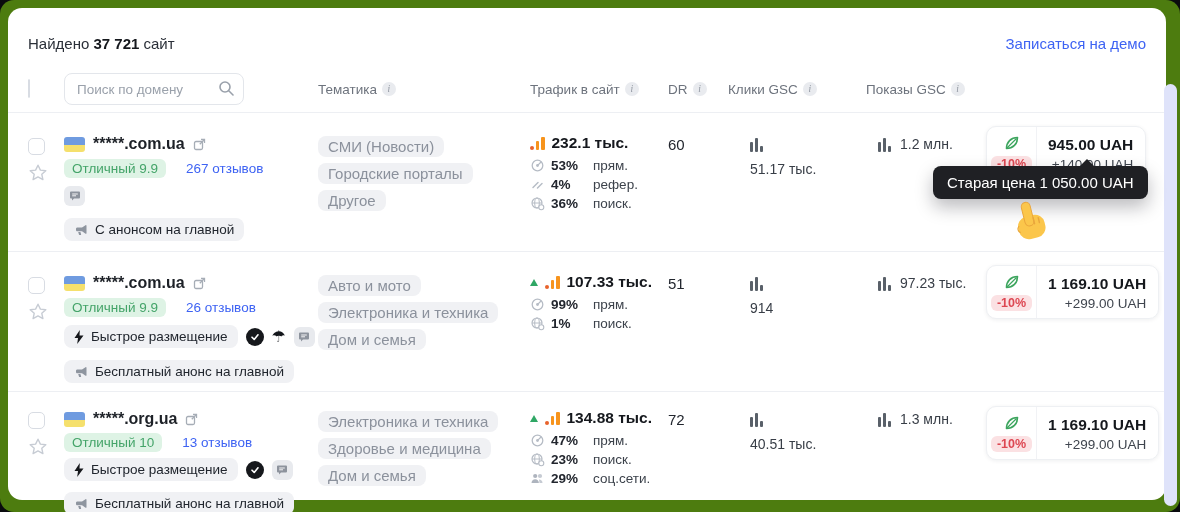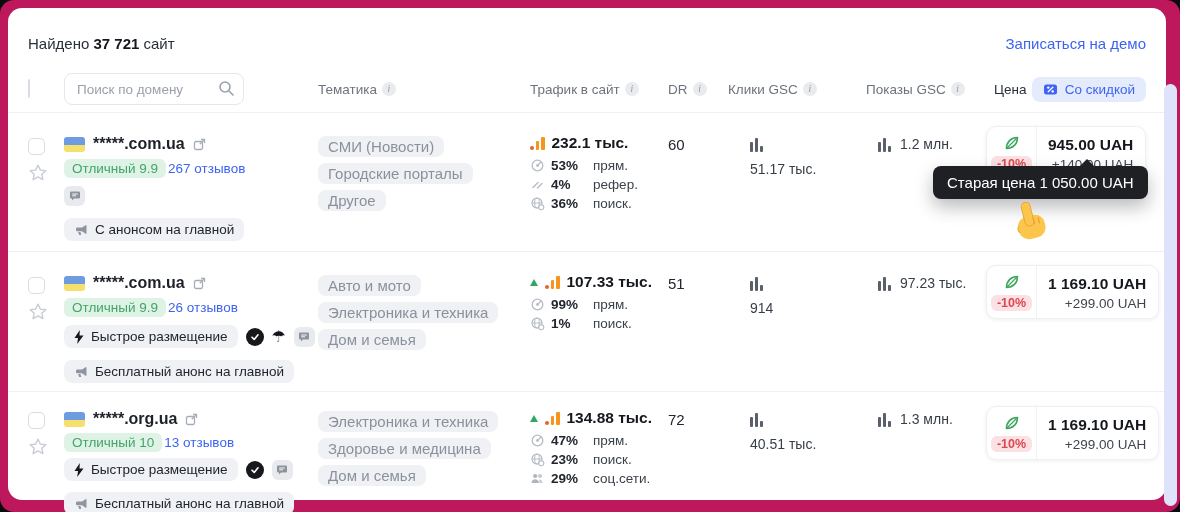--- a/index.html
+++ b/index.html
@@ -1,16 +1,16 @@
 <!DOCTYPE html>
 <html><head>
 <meta charset="utf-8">
 <style>
   html,body{margin:0;padding:0;background:#0a0b0e;}
-  .page{position:relative;width:1180px;height:512px;background:#be185d;border-radius:14px;overflow:hidden;
+  .page{position:relative;width:1180px;height:512px;background:#4d7c0f;border-radius:14px;overflow:hidden;
         font-family:"Liberation Sans",sans-serif;-webkit-font-smoothing:antialiased;}
   .card{position:absolute;left:8px;top:8px;width:1158px;height:492px;background:#ffffff;border-radius:14px;}
   .scroll-track{position:absolute;right:3px;top:84px;bottom:6px;width:13px;background:#dfe3fa;border-radius:7px;}
 
   .topbar{height:50px;padding:10px 20px 0 20px;display:flex;align-items:center;justify-content:space-between;}
   .found{font-size:15px;color:#2a2f38;}
   .found b{font-weight:700;color:#15181d;}
   .demo-link{font-size:15px;color:#3e63f3;cursor:pointer;}
 
   .grid{display:grid;grid-template-columns:36px 254px 212px 130px 66px 130px 130px 1fr;padding:0 20px;}
@@ -32,21 +32,21 @@
   .row{border-bottom:1px solid #edeff3;box-sizing:border-box;}
   .row.last{border-bottom:none;}
   .r1{height:139px;}.r2{height:140px;}.r3{height:122px;}
   .c-check{padding-top:25px;display:flex;flex-direction:column;gap:8px;align-items:flex-start;}
   .c-domain{padding-top:22px;}
   .d-line1{display:flex;align-items:center;gap:8px;}
   .flag{width:21px;height:15px;border-radius:3px;overflow:hidden;display:inline-block;flex:0 0 auto;}
   .flag .t{display:block;height:8px;background:#6f9be0;}
   .flag .b{display:block;height:7px;background:#f5e06d;}
   .domain{font-size:16px;font-weight:700;color:#1d2127;}
-  .d-line2{margin-top:6px;display:flex;align-items:center;gap:2px;}
+  .d-line2{margin-top:6px;display:flex;align-items:center;gap:20px;}
   .rating{background:#def3e5;color:#44a469;font-size:13.5px;padding:2px 8px;border-radius:6px;}
   .reviews{color:#3e63f3;font-size:13.5px;cursor:pointer;}
   .d-line3{margin-top:8px;display:flex;align-items:center;gap:8px;}
   .d-line4{margin-top:12px;}
   .tag{display:inline-flex;align-items:center;gap:7px;background:#f0f1f4;border-radius:8px;padding:4px 10px;
        font-size:13.5px;color:#21262e;white-space:nowrap;}
   .icon-chip{width:21px;height:20px;background:#e8eaee;border-radius:6px;display:inline-flex;align-items:center;justify-content:center;}
   .circle-ic{width:18px;height:18px;border-radius:50%;background:#16181c;display:inline-flex;align-items:center;justify-content:center;}
   .umbrella{font-size:16px;color:#14171c;line-height:1;}
 
@@ -129,32 +129,20 @@
         <span class="info-i">i</span>
       </div>
       <div class="col-label" style="padding-left:2px;">
         <span>Клики GSC</span>
         <span class="info-i">i</span>
       </div>
       <div class="col-label" style="padding-left:10px;">
         <span>Показы GSC</span>
         <span class="info-i">i</span>
       </div>
-      <div class="c8-head">
-        <span class="col-label dark">Цена</span>
-        <span class="disc-pill">
-          <svg width="15" height="15" viewBox="0 0 15 15">
-              <rect x="1" y="2.5" width="13" height="10" rx="2.5" fill="#3e63f3"></rect>
-              <circle cx="5.3" cy="5.6" r="1.2" fill="#fff"></circle>
-              <circle cx="9.7" cy="9.4" r="1.2" fill="#fff"></circle>
-              <line x1="9.8" y1="5.2" x2="5.2" y2="9.8" stroke="#fff" stroke-width="1.3" stroke-linecap="round"></line>
-            </svg>
-          <span>Со скидкой</span>
-        </span>
-      </div>
     </div>
 
     <div class="grid row r1">
       <div class="c-check">
         <span class="checkbox"></span>
         <svg width="20" height="20" viewBox="0 0 20 20">
             <path d="M10 2.2 L12.4 7.1 L17.8 7.7 L13.8 11.3 L14.9 16.6 L10 13.9 L5.1 16.6 L6.2 11.3 L2.2 7.7 L7.6 7.1 Z" fill="none" stroke="#c7ccd4" stroke-width="1.4" stroke-linejoin="round"></path>
           </svg>
       </div>
       <div class="c-domain">

